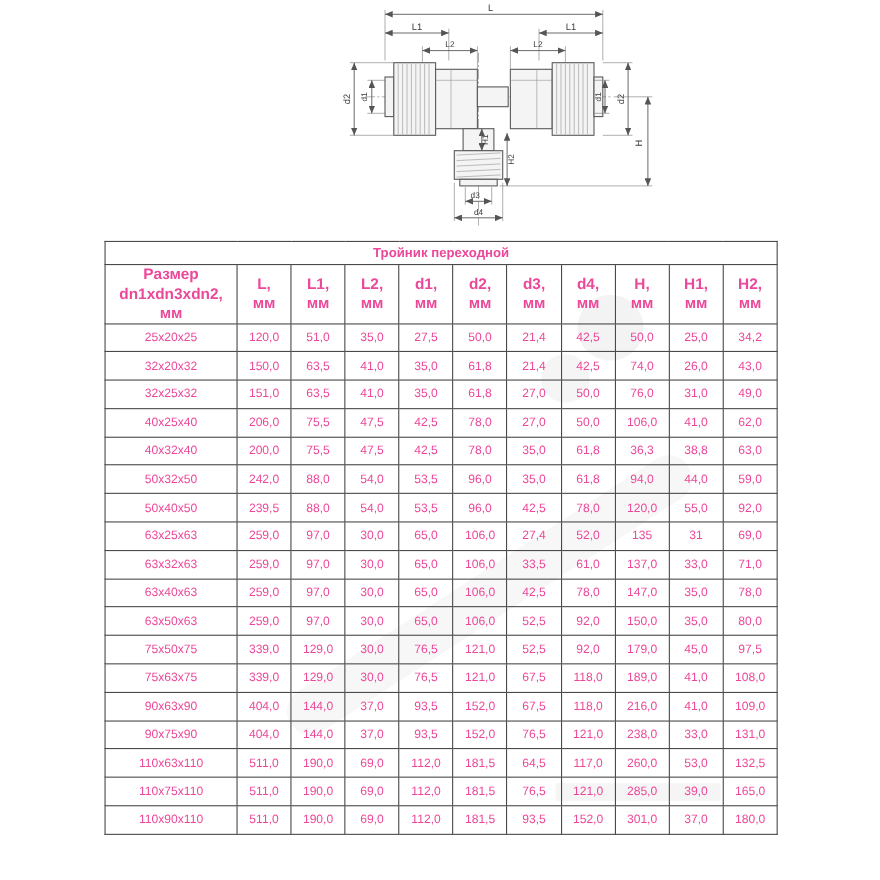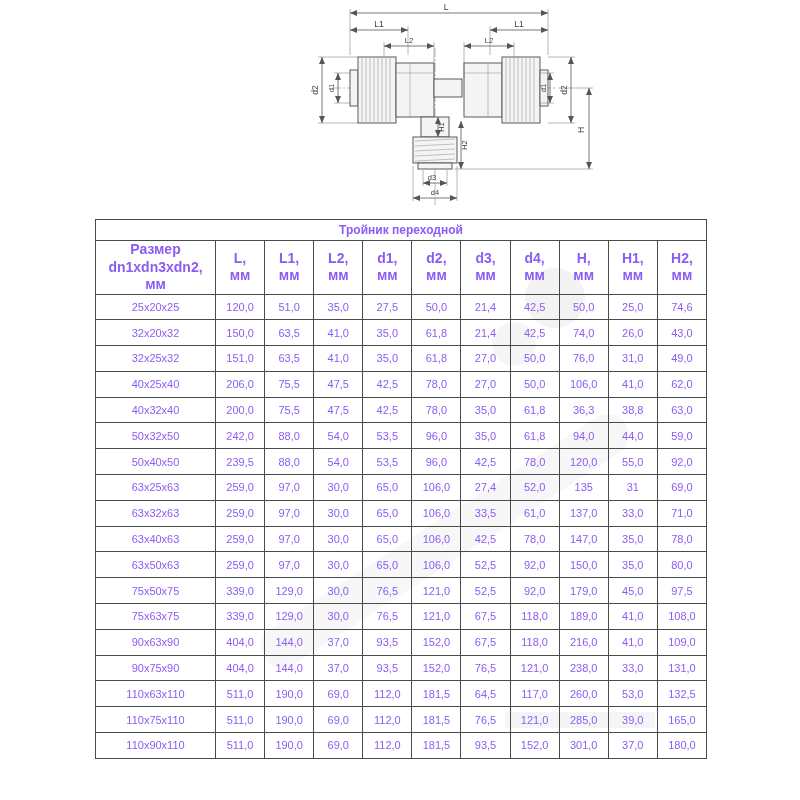--- a/index.html
+++ b/index.html
@@ -19,21 +19,21 @@
   .det{fill:none;stroke:#8a8a8a;stroke-width:.5;}
   .hatch{stroke:#9c9c9c;stroke-width:.6;}
   .ext{stroke:#7a7a7a;stroke-width:.55;}
   .dim{stroke:#555555;stroke-width:.8;fill:none;}
   .cl{stroke:#9a9a9a;stroke-width:.7;stroke-dasharray:9 2 2 2;fill:none;}
   .dt{font-family:"Liberation Sans",sans-serif;font-size:8.5px;fill:#3a3a3a;}
   .dts{font-family:"Liberation Sans",sans-serif;font-size:7.5px;fill:#3a3a3a;}
 
   
   .table-wrap{position:absolute;left:95px;top:219px;width:612px;}
-  table.spec{border-collapse:collapse;table-layout:fixed;width:100%;color:#8b5cf6;}
+  table.spec{border-collapse:collapse;table-layout:fixed;width:100%;color:#ec4899;}
   table.spec th,table.spec td{border:1.5px solid #4a4a4a;text-align:center;
       vertical-align:middle;padding:0;overflow:hidden;}
   .title-cell{height:20px;font-size:12px;font-weight:bold;}
   .head-cell{height:44px;font-size:14px;font-weight:bold;line-height:1.25;}
   tbody td{height:24.8px;font-size:11px;}
 </style>
 </head>
 <body>
 
 <div class="page">
@@ -230,21 +230,21 @@
             <td>25x20x25</td>
             <td>120,0</td>
             <td>51,0</td>
             <td>35,0</td>
             <td>27,5</td>
             <td>50,0</td>
             <td>21,4</td>
             <td>42,5</td>
             <td>50,0</td>
             <td>25,0</td>
-            <td>74,6</td>
+            <td>34,2</td>
           </tr>
           <tr>
             <td>32x20x32</td>
             <td>150,0</td>
             <td>63,5</td>
             <td>41,0</td>
             <td>35,0</td>
             <td>61,8</td>
             <td>21,4</td>
             <td>42,5</td>

